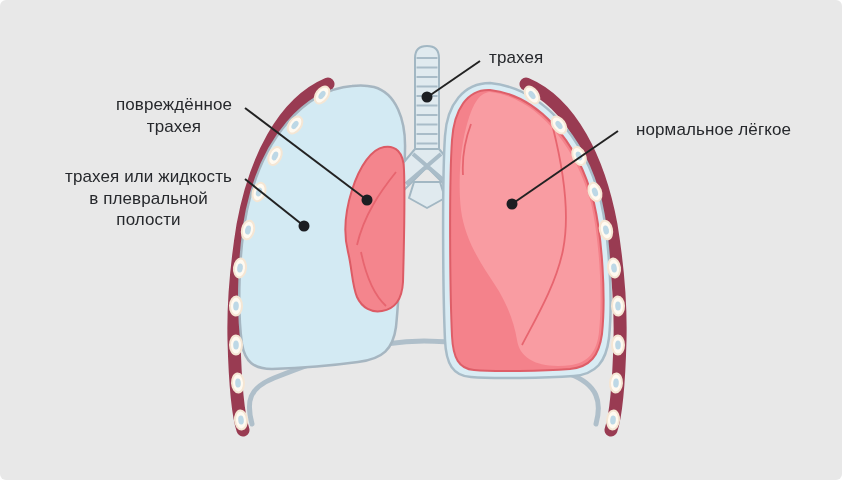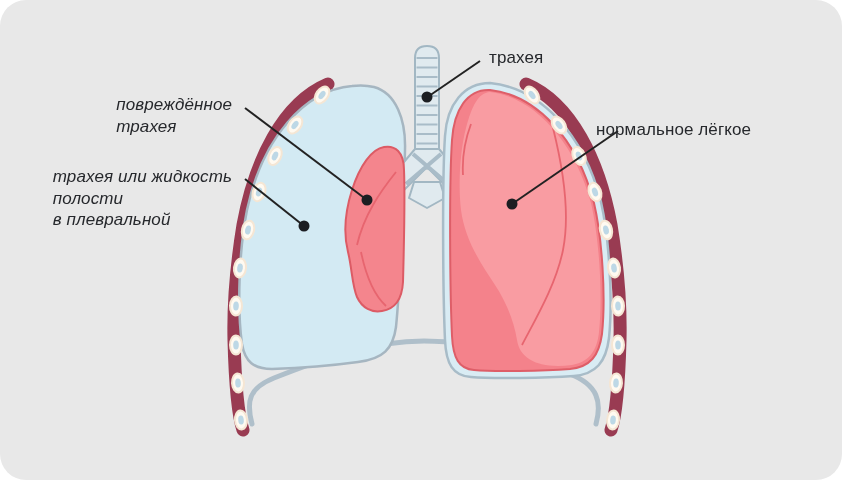--- a/index.html
+++ b/index.html
@@ -1,34 +1,34 @@
 <!DOCTYPE html>
 <html><head>
 <meta charset="utf-8">
 <style>
   html,body{margin:0;padding:0;background:#ffffff;}
   .stage{
     position:relative;
     width:842px;height:480px;
     background:#E8E8E8;
-    border-radius:26px;
+    border-radius:6px;
     overflow:hidden;
     font-family:"Liberation Sans", sans-serif;
   }
   .stage svg{position:absolute;left:0;top:0;}
   .lbl{
     position:absolute;
     font-size:17px;
     line-height:21.5px;
     font-weight:500;
     color:#26282C;
     letter-spacing:0.1px;
     white-space:nowrap;
   }
-  .lbl.right{text-align:left;font-style:italic;}
+  .lbl.right{text-align:center;}
 </style>
 </head>
 <body>
 
 <div class="stage">
 
   <svg width="842" height="480" viewBox="0 0 842 480">
 
     <path d="M328 84 C283 103 255 160 243 225 C236 268 233 300 234 340 C235 378 238 415 243 430" fill="none" stroke="#993B52" stroke-width="13" stroke-linecap="round"></path>
     <path d="M526 84 C571 103 599 160 611 225 C618 268 621 300 620 340 C619 378 616 415 611 430" fill="none" stroke="#993B52" stroke-width="13" stroke-linecap="round"></path>
@@ -173,21 +173,21 @@
     <span>трахея</span>
   </div>
 
   <div class="lbl right" style="right:610px;top:94px">
     <div>повреждённое</div>
     <div>трахея</div>
   </div>
 
   <div class="lbl right" style="right:610px;top:166px">
     <div>трахея или жидкость</div>
+    <div>в плевральной</div>
     <div>полости</div>
-    <div>в плевральной</div>
   </div>
 
-  <div class="lbl" style="left:596px;top:119px">
+  <div class="lbl" style="left:636px;top:119px">
     <span>нормальное лёгкое</span>
   </div>
 
 </div>
 
 </body></html>

